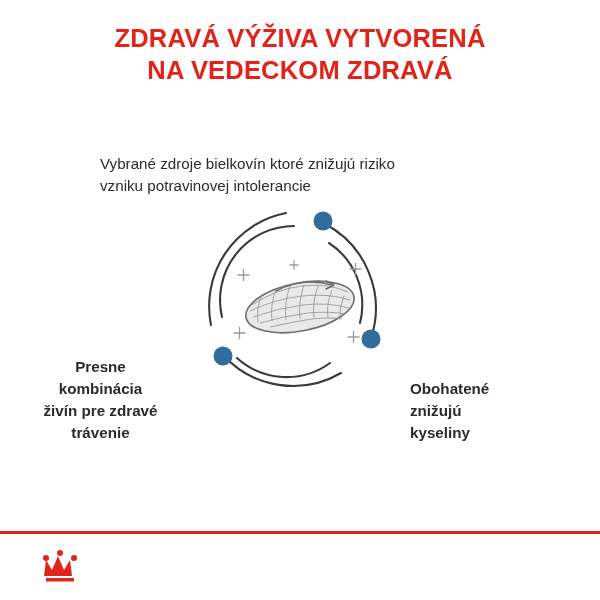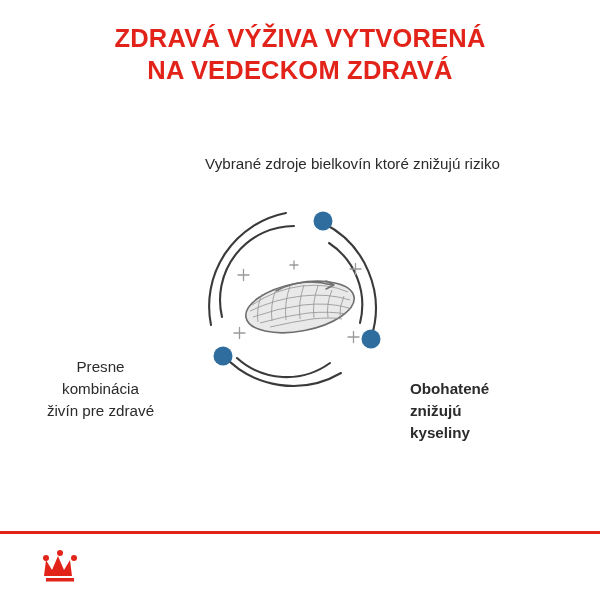--- a/index.html
+++ b/index.html
@@ -39,39 +39,39 @@
     display: block;
     white-space: nowrap;
   }
 
   
   .caption-top {
     position: absolute;
     top: 153px;
     left: 100px;
     width: 400px;
-    text-align: right;
+    text-align: left;
     color: #2b2b2b;
     font-size: 15.2px;
     line-height: 22px;
   }
   .caption-top .line { display: block; }
 
   
   .caption-left {
     position: absolute;
     top: 356px;
     left: 18px;
     width: 165px;
     text-align: center;
     color: #2b2b2b;
     font-size: 15.2px;
     line-height: 22px;
   }
-  .caption-left .line { display: block; }
+  .caption-left .line { display: block; font-weight: bold; }
 
   
   .caption-right {
     position: absolute;
     top: 378px;
     left: 410px;
     width: 175px;
     text-align: left;
     color: #2b2b2b;
     font-size: 15.2px;
@@ -113,26 +113,28 @@
 
 <div class="page">
 
   <div class="heading">
     <span class="line">ZDRAVÁ VÝŽIVA VYTVORENÁ</span>
     <span class="line">NA VEDECKOM ZDRAVÁ</span>
   </div>
 
   <div class="caption-top">
     <span class="line">Vybrané zdroje bielkovín ktoré znižujú riziko</span>
+    <span class="line">vzniku potravinovej intolerancie</span>
   </div>
 
   <div class="caption-left">
     <span class="line">Presne</span>
     <span class="line">kombinácia</span>
     <span class="line">živín pre zdravé</span>
+    <span class="line">trávenie</span>
   </div>
 
   <div class="caption-right">
     <span class="line">Obohatené</span>
     <span class="line">znižujú</span>
     <span class="line">kyseliny</span>
   </div>
 
   <div class="diagram">
     <svg width="220" height="225" viewBox="0 0 220 225" xmlns="http://www.w3.org/2000/svg">

